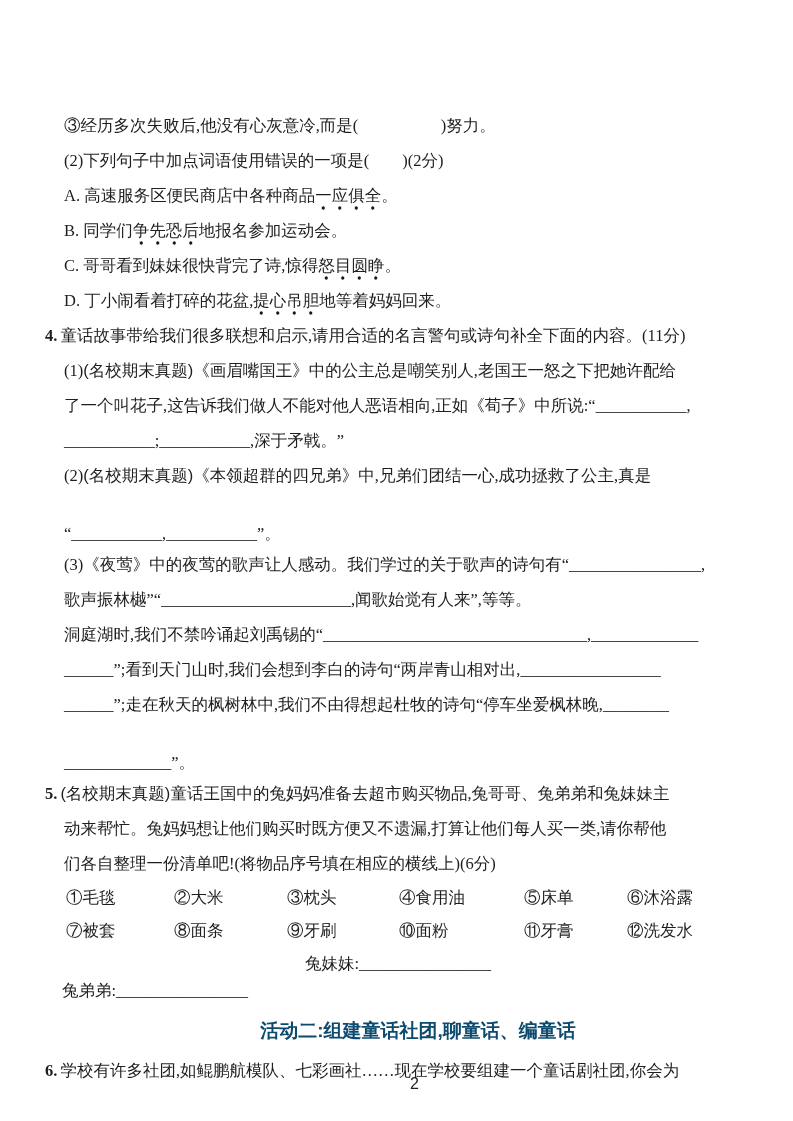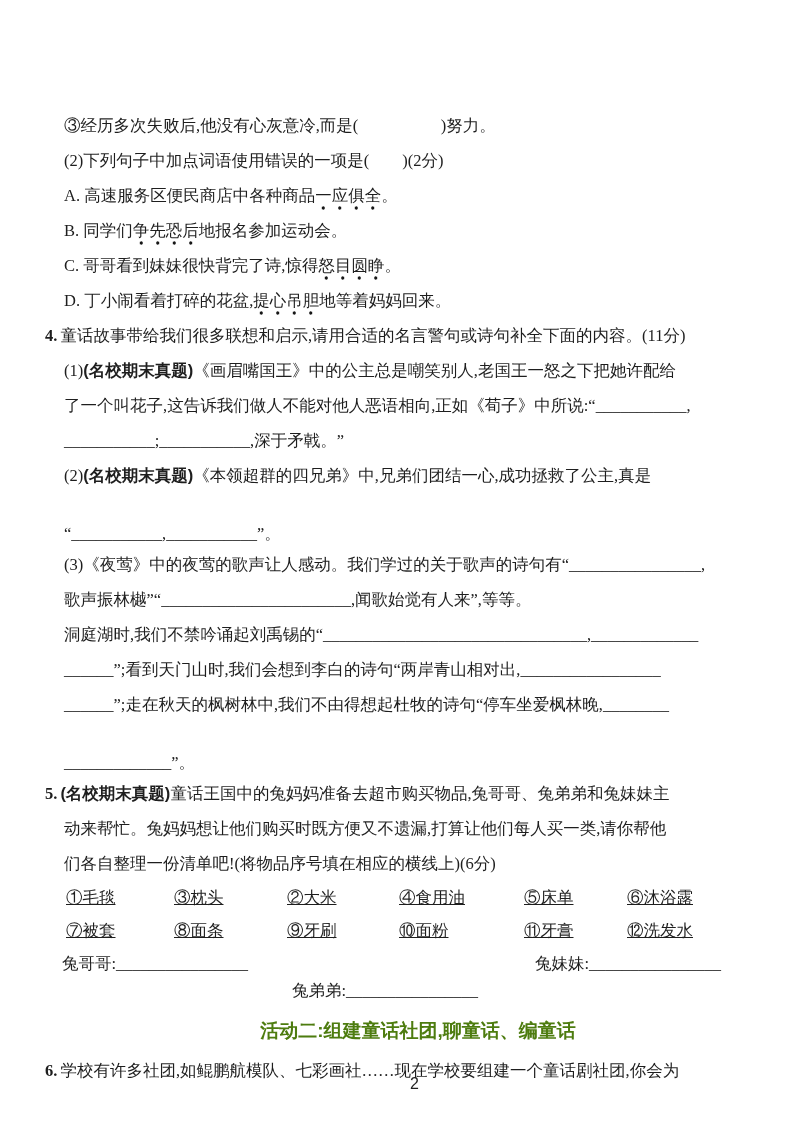--- a/index.html
+++ b/index.html
@@ -22,55 +22,54 @@
   .line {
     margin: 0;
     line-height: 35px;
     white-space: nowrap;
   }
   .indent { padding-left: 19px; }
   .tight { line-height: 26px; margin-top: 28px; }
   .qnum { font-weight: bold; margin-right: 3px; }
   .hei {
     font-family: "Liberation Sans", "DejaVu Sans", sans-serif;
-    font-weight: bold;
+    font-weight: normal;
   }
   
   .emph {
     padding-bottom: 6px;
     background-image: radial-gradient(circle, #161616 1.4px, rgba(0,0,0,0) 1.9px);
     background-size: 1em 6px;
     background-repeat: repeat-x;
     background-position: 0 100%;
     text-align: right;
   }
   .items-grid {
     display: grid;
     grid-template-columns: 108px 113px 112px 125px 103px 1fr;
     padding-left: 21px;
     line-height: 33px;
     white-space: nowrap;
-    text-decoration: underline;
   }
   .fill-row {
     display: flex;
     padding-left: 17px;
     line-height: 33px;
     white-space: nowrap;
   }
   .fill-item-1 { width: 230px; }
   .fill-item-2 { width: 243px; margin-top: 27px; }
   .activity-heading {
     margin: 6px 0 0 0;
     text-align: center;
     font-family: "Liberation Sans", "DejaVu Sans", sans-serif;
     font-weight: bold;
     font-size: 19px;
     line-height: 35px;
-    color: #4d7c0f;
+    color: #0c4a6e;
     white-space: nowrap;
   }
   .q6-line { margin-top: 5px; }
   .page-number {
     position: absolute;
     top: 1075px;
     left: 0; right: 0;
     text-align: center;
     font-size: 16px;
     font-family: "Liberation Sans", "DejaVu Sans", sans-serif;
@@ -111,35 +110,34 @@
     <p class="line indent"><span>______”;看到天门山时,我们会想到李白的诗句“两岸青山相对出,_________________</span></p>
     <p class="line indent"><span>______”;走在秋天的枫树林中,我们不由得想起杜牧的诗句“停车坐爱枫林晚,________</span></p>
     <p class="line indent tight"><span>_____________”。</span></p>
 
     <p class="line"><span class="qnum">5.</span><span class="hei">(名校期末真题)</span><span>童话王国中的兔妈妈准备去超市购买物品,兔哥哥、兔弟弟和兔妹妹主</span></p>
     <p class="line indent"><span>动来帮忙。兔妈妈想让他们购买时既方便又不遗漏,打算让他们每人买一类,请你帮他</span></p>
     <p class="line indent"><span>们各自整理一份清单吧!(将物品序号填在相应的横线上)(6分)</span></p>
 
     <div class="items-grid">
       <span>①毛毯</span>
+      <span>②大米</span>
       <span>③枕头</span>
-      <span>②大米</span>
       <span>④食用油</span>
       <span>⑤床单</span>
       <span>⑥沐浴露</span>
       <span>⑦被套</span>
       <span>⑧面条</span>
       <span>⑨牙刷</span>
       <span>⑩面粉</span>
       <span>⑪牙膏</span>
       <span>⑫洗发水</span>
     </div>
 
     <div class="fill-row">
-      <span class="fill-item-1"><span>兔哥哥:</span><span>________________</span></span>
       <span class="fill-item-2"><span>兔弟弟:</span><span>________________</span></span>
       <span class="fill-item-3"><span>兔妹妹:</span><span>________________</span></span>
     </div>
 
     <h2 class="activity-heading">活动二:组建童话社团,聊童话、编童话</h2>
 
     <p class="line q6-line"><span class="qnum">6.</span><span>学校有许多社团,如鲲鹏航模队、七彩画社……现在学校要组建一个童话剧社团,你会为</span></p>
 
   </div>
 

